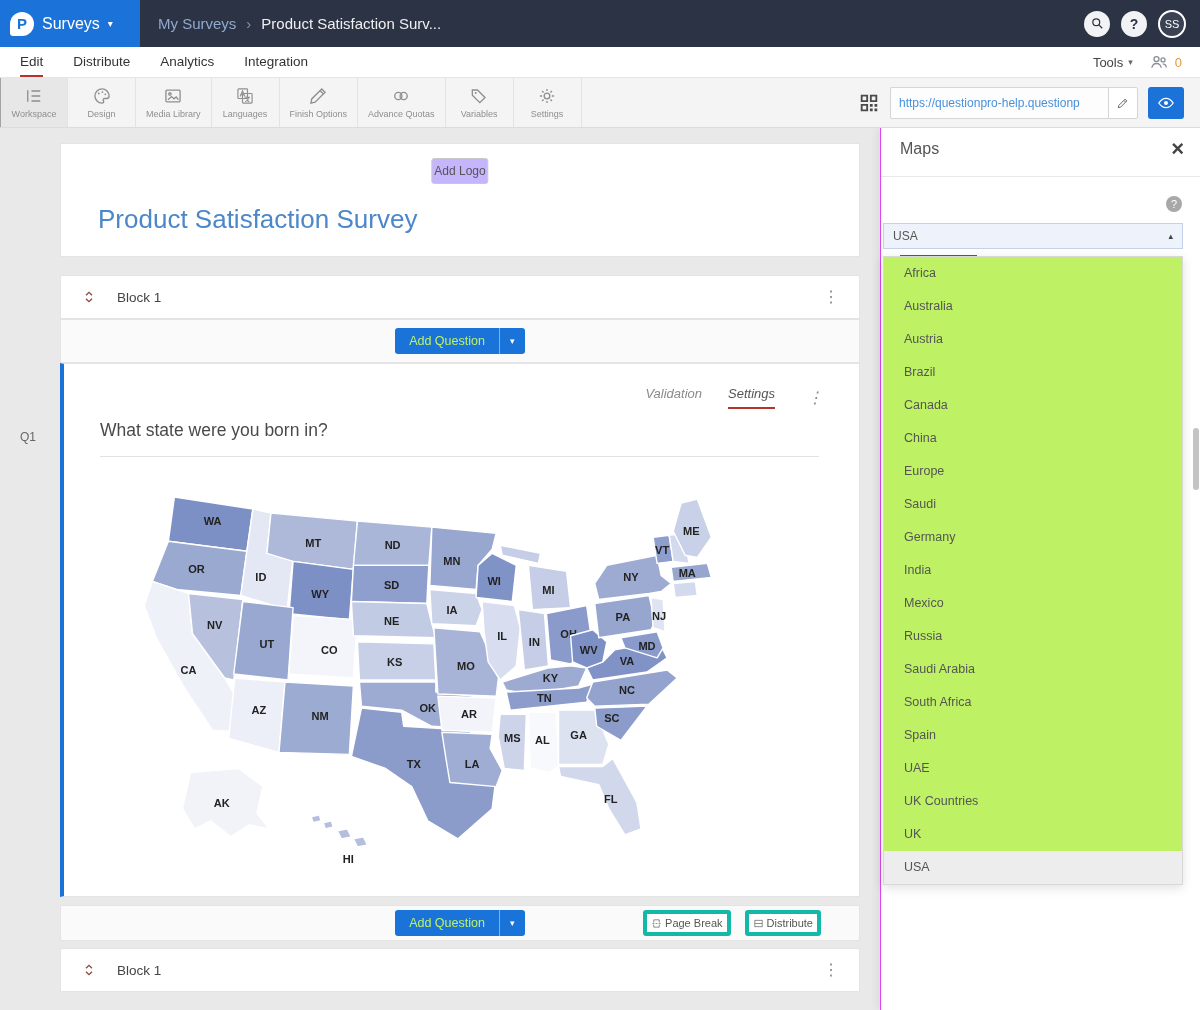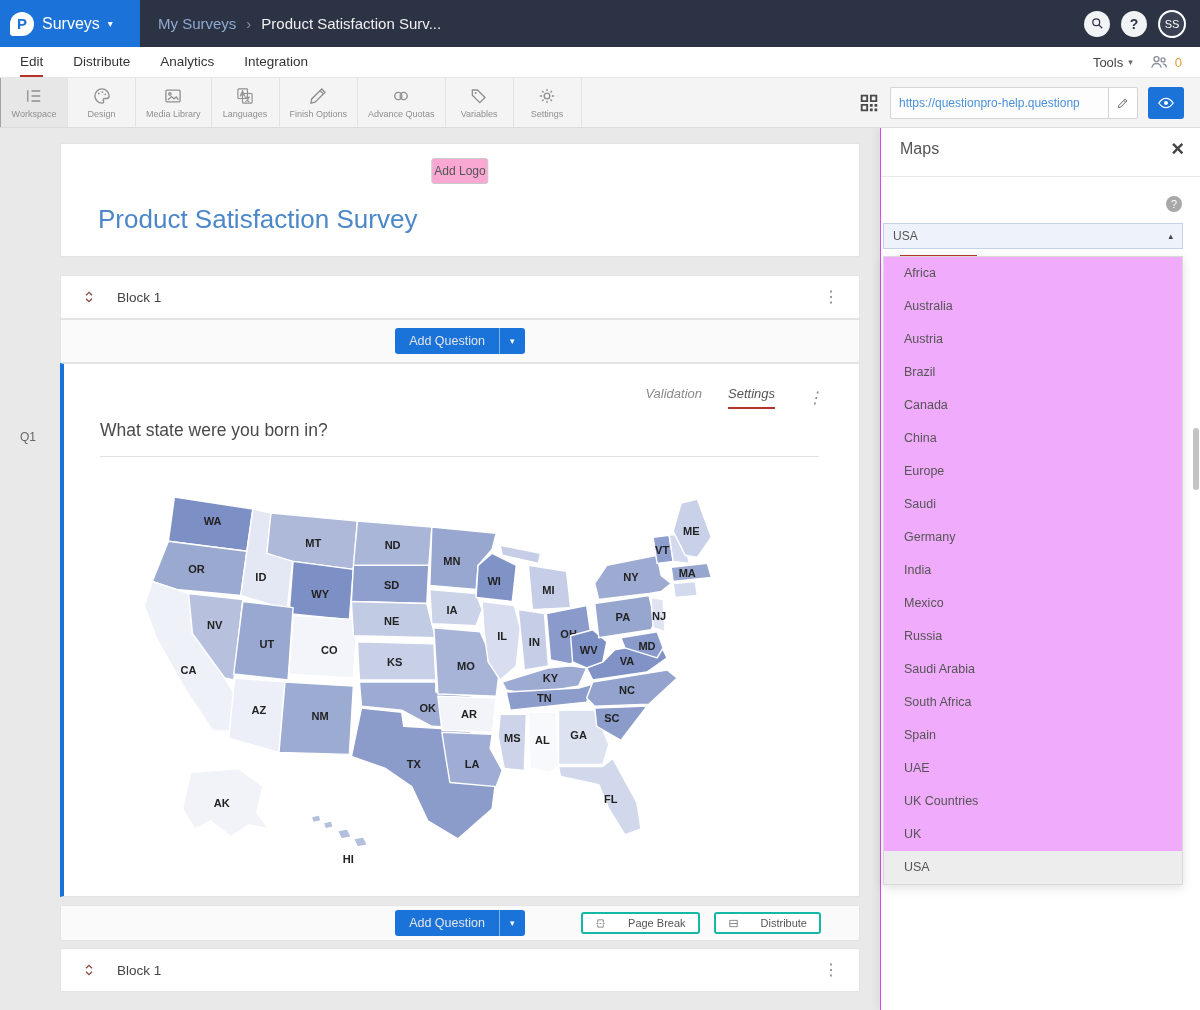--- a/index.html
+++ b/index.html
@@ -47,60 +47,60 @@
   .url-input{width:218px;height:32px;border:1px solid #d5d5d5;background:#fdfdfd;color:#4a90d9;font-size:12px;padding:0 8px;border-right:none;border-radius:2px 0 0 2px;outline:none;font-family:"Liberation Sans",sans-serif;}
   .pencil-btn{width:30px;height:32px;border:1px solid #d5d5d5;background:#fff;display:flex;align-items:center;justify-content:center;color:#666;cursor:pointer;border-radius:0 2px 2px 0;}
   .eye-btn{width:36px;height:32px;background:#1b72d8;border-radius:3px;display:flex;align-items:center;justify-content:center;color:#fff;cursor:pointer;}
 
   
   .content{position:absolute;top:128px;left:0;width:1200px;height:882px;background:#e9e9e9;}
   .card{position:absolute;left:60px;width:800px;background:#fff;border:1px solid #e4e4e4;}
   .q-code{position:absolute;left:20px;top:302px;font-size:12px;color:#666;}
 
   .survey-head{top:15px;height:114px;}
-  .add-logo{position:absolute;left:50%;top:14px;transform:translateX(-50%);padding:5px 2px;background:#f9a8d4;border:1px solid #c9c9c9;border-radius:3px;font-size:12px;color:#555;cursor:pointer;font-family:"Liberation Sans",sans-serif;}
+  .add-logo{position:absolute;left:50%;top:14px;transform:translateX(-50%);padding:5px 2px;background:#c4b5fd;border:1px solid #c9c9c9;border-radius:3px;font-size:12px;color:#555;cursor:pointer;font-family:"Liberation Sans",sans-serif;}
   .survey-title{position:absolute;left:37px;top:60px;font-size:26px;color:#4b87c9;cursor:text;}
 
   .block-bar{height:44px;display:flex;align-items:center;padding:0 20px;gap:20px;}
   .block-1{top:147px;}
   .block-2{top:820px;}
   .collapse{color:#8d4a3f;cursor:pointer;}
   .block-label{font-size:13.5px;color:#444;}
   .kebab{margin-left:auto;font-size:16px;color:#888;cursor:pointer;line-height:1;}
   .q-tabs .kebab{margin-left:6px;}
 
   .aq-bar{background:#fafafa;display:flex;align-items:center;justify-content:center;}
   .aq-1{top:191px;height:44px;}
   .aq-2{top:777px;height:36px;}
   .aq-group{display:flex;cursor:pointer;}
-  .aq-btn{background:#1a73d8;color:#e5e5e5;font-size:12.5px;padding:6px 14px;border-radius:3px 0 0 3px;}
+  .aq-btn{background:#1a73d8;color:#bef264;font-size:12.5px;padding:6px 14px;border-radius:3px 0 0 3px;}
   .aq-caret{background:#1a73d8;width:26px;display:flex;align-items:center;justify-content:center;color:#fff;border-left:1px solid rgba(255,255,255,.45);border-radius:0 3px 3px 0;font-size:9px;}
   .aq-extras{position:absolute;right:38px;top:50%;transform:translateY(-50%);display:flex;gap:14px;}
-  .mini-btn{display:flex;align-items:center;gap:22px;background:#fff;border:2px solid #14b8a6;border-radius:3px;font-size:11px;color:#555;padding:3px 12px;cursor:pointer;}
+  .mini-btn{display:flex;align-items:center;gap:3px;background:#fff;border:4px solid #14b8a6;border-radius:3px;font-size:11px;color:#555;padding:3px 4px;cursor:pointer;}
   .mini-btn svg{color:#777;}
 
   .question-card{top:235px;height:534px;border-left:4px solid #1a73d8;}
   .q-tabs{position:absolute;top:22px;right:36px;display:flex;align-items:center;gap:26px;font-size:13px;font-style:italic;}
   .q-tab{color:#8a8a8a;padding-bottom:6px;border-bottom:2px solid transparent;cursor:pointer;}
   .q-tab.active{color:#555;border-bottom-color:#b5342a;}
   .q-title{position:absolute;left:36px;top:56px;font-size:17.5px;color:#4a4a4a;cursor:text;}
   .q-rule{position:absolute;left:36px;right:40px;top:92px;border-top:1px solid #e2e2e2;}
   .q-map{position:absolute;left:36px;top:104px;width:724px;height:424px;}
   .state-label{font-size:11px;font-weight:bold;fill:#222;text-anchor:middle;font-family:"Liberation Sans",sans-serif;pointer-events:none;}
 
   
   .panel{position:absolute;left:880px;top:128px;width:320px;height:882px;background:#fff;border-left:1px solid #d946ef;box-shadow:-3px 0 8px rgba(0,0,0,.06);z-index:20;}
   .panel-title{position:absolute;left:19px;top:12px;font-size:16px;color:#555;}
   .panel-close{position:absolute;right:16px;top:10px;font-size:22px;color:#444;font-weight:bold;cursor:pointer;line-height:1;}
   .panel-divider{position:absolute;left:0;right:0;top:48px;border-top:1px solid #e8e8e8;}
   .change-map{position:absolute;left:19px;top:68px;font-size:13px;font-weight:bold;color:#444;padding-bottom:7px;border-bottom:2px solid #b5342a;margin-top:37px;}
   .help-badge{position:absolute;right:18px;top:68px;width:16px;height:16px;border-radius:50%;background:#a8a8a8;color:#fff;font-size:11px;display:flex;align-items:center;justify-content:center;cursor:pointer;}
   .map-select{position:absolute;left:2px;top:95px;width:300px;height:26px;background:#eef2fa;border:1px solid #c5d1e8;display:flex;align-items:center;padding:0 9px;font-size:12px;color:#555;cursor:pointer;}
   .sel-caret{margin-left:auto;font-size:9px;color:#444;}
-  .map-options{position:absolute;left:2px;top:128px;width:300px;background:#f0abfc;border:1px solid #d8d8d8;box-shadow:0 3px 10px rgba(0,0,0,.12);}
+  .map-options{position:absolute;left:2px;top:128px;width:300px;background:#bef264;border:1px solid #d8d8d8;box-shadow:0 3px 10px rgba(0,0,0,.12);}
   .opt{height:33px;line-height:33px;padding-left:20px;font-size:12.5px;color:#555;cursor:pointer;}
   .opt.sel{background:#ededed;}
   .panel-scroll{position:absolute;right:1px;top:300px;width:6px;height:62px;background:#c4c4c4;border-radius:3px;cursor:pointer;}
 </style>
 </head>
 <body>
 
 <svg width="0" height="0" style="position:absolute">
   <defs>
     <symbol id="i-search" viewBox="0 0 24 24" fill="none" stroke="currentColor" stroke-width="2">

